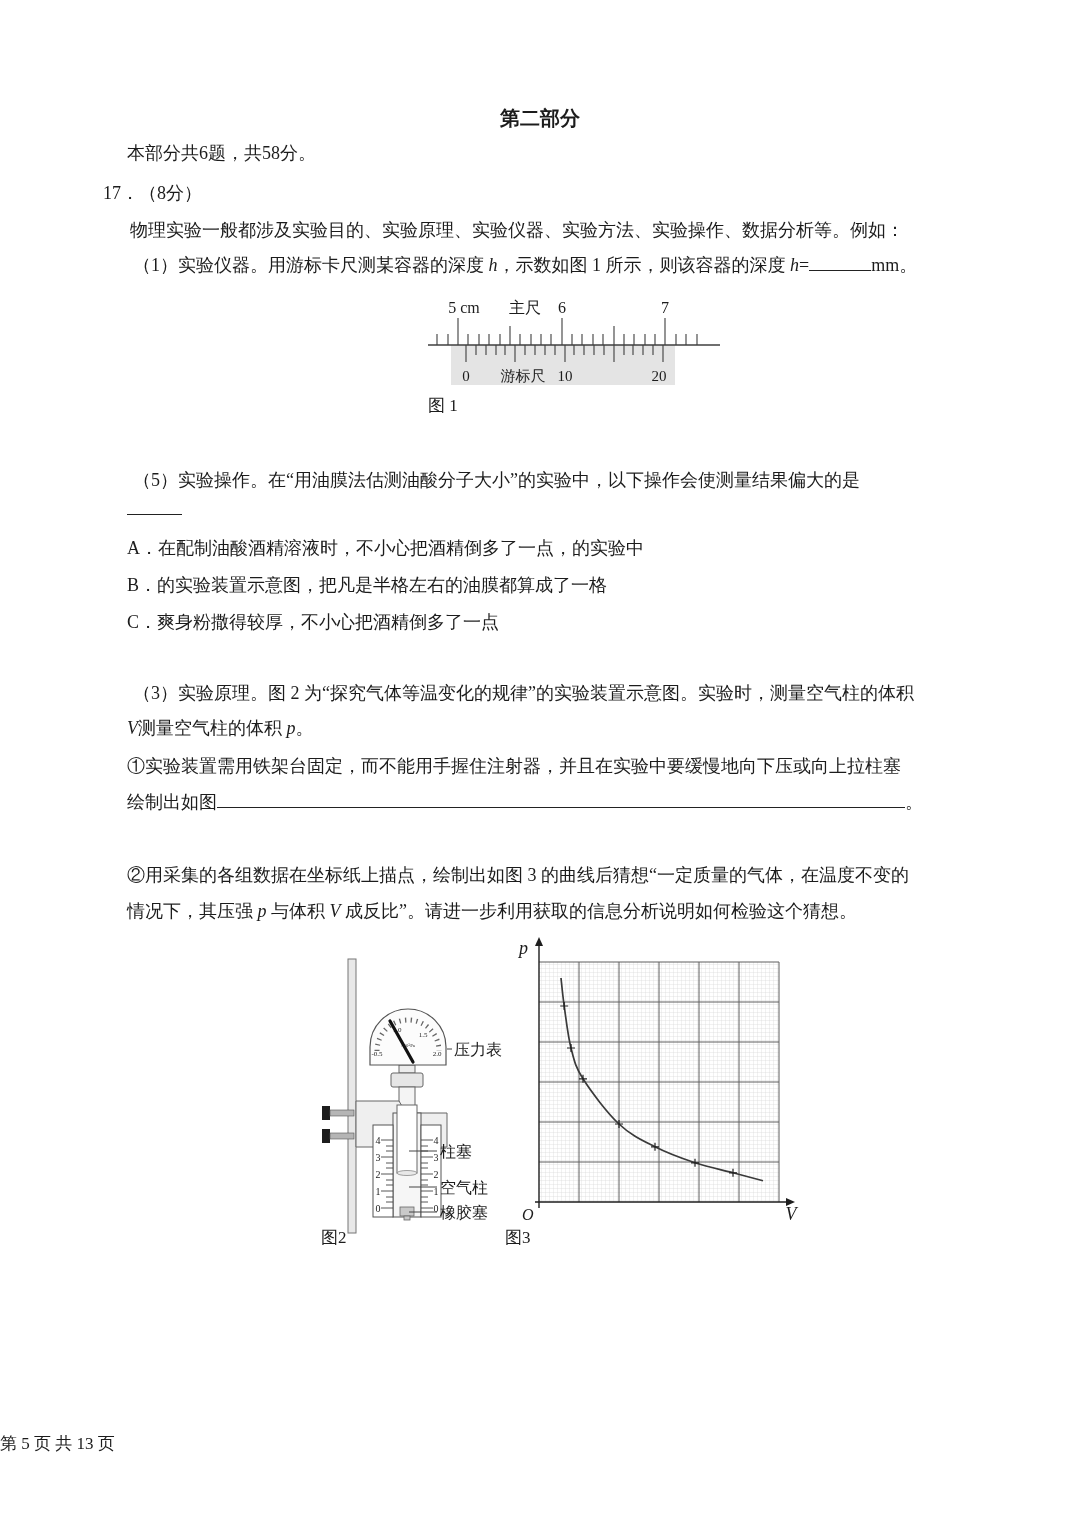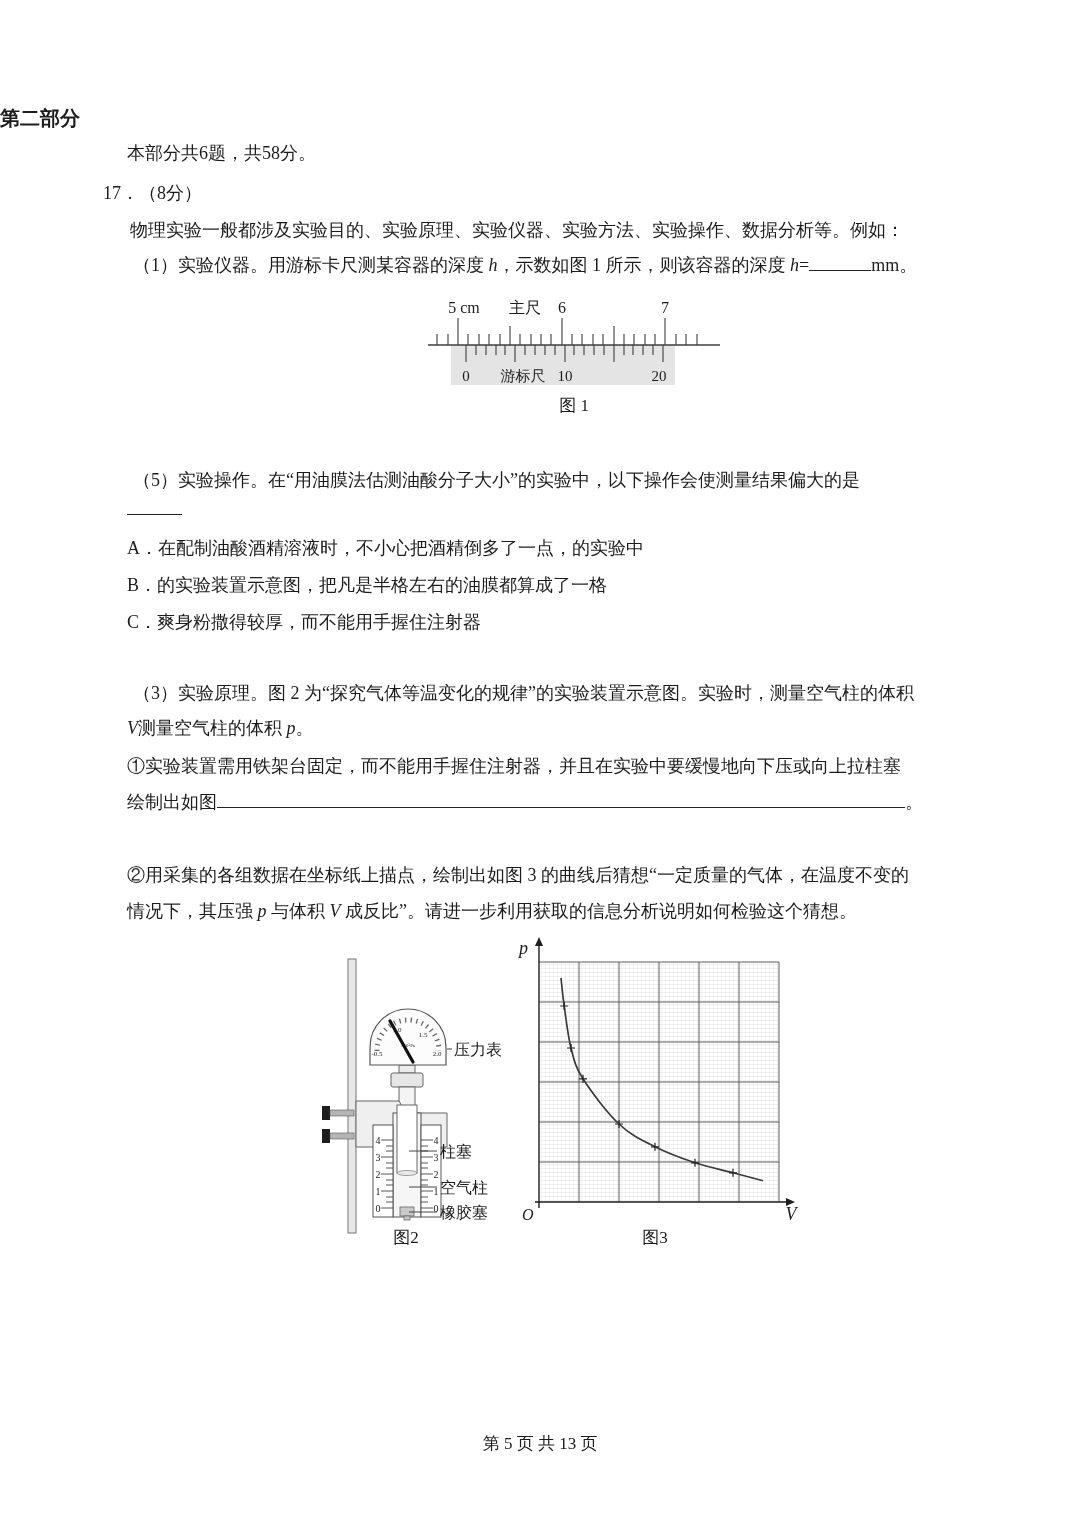--- a/index.html
+++ b/index.html
@@ -1,26 +1,26 @@
 <!DOCTYPE html>
 <html><head>
 <meta charset="utf-8">
 <style>
   *{margin:0;padding:0;box-sizing:border-box}
   html,body{background:#ffffff}
   body{position:relative;width:1080px;height:1528px;overflow:hidden;
        font-family:"Liberation Serif","DejaVu Serif",serif;color:#1c1c1c}
   .t{position:absolute;white-space:nowrap;font-size:18px;line-height:1.25}
-  .title{left:0;right:0;text-align:left;font-weight:700;font-size:20px}
+  .title{left:0;right:0;text-align:center;font-weight:700;font-size:20px}
   .ital{font-style:italic}
   .blank{display:inline-block;border-bottom:1.4px solid #222;height:17px;vertical-align:baseline}
-  .cap{position:absolute;font-size:17px;text-align:center;white-space:nowrap}
+  .cap{position:absolute;font-size:17px;white-space:nowrap}
   svg.fig{position:absolute;overflow:visible}
   svg text{font-family:"Liberation Serif","DejaVu Serif",serif;fill:#1c1c1c}
-  .footer{position:absolute;left:0;right:0;text-align:center;font-size:17px}
+  .footer{position:absolute;left:0;right:0;font-size:17px}
 </style>
 </head>
 <body>
 
 <div class="t title" style="top:106px">第二部分</div>
 
 <div class="t" style="left:127px;top:142px">本部分共6题，共58分。</div>
 
 <div class="t" style="left:103px;top:182px"><span>17．</span><span>（8分）</span></div>
 
@@ -41,21 +41,21 @@
   <text x="95" y="85" text-anchor="middle" font-size="15">游标尺</text>
   <text x="137" y="85" text-anchor="middle" font-size="15">10</text>
   <text x="231" y="85" text-anchor="middle" font-size="15">20</text>
 </svg>
 <div class="cap" style="left:428px;top:394px;width:292px">图 1</div>
 
 <div class="t" style="left:133px;top:469px">（5）实验操作。在“用油膜法估测油酸分子大小”的实验中，以下操作会使测量结果偏大的是</div>
 <div class="t" style="left:127px;top:498px"><span class="blank" style="width:55px"></span></div>
 <div class="t" style="left:127px;top:537px"><span>A．</span><span>在配制油酸酒精溶液时，不小心把酒精倒多了一点，的实验中</span></div>
 <div class="t" style="left:127px;top:574px"><span>B．</span><span>的实验装置示意图，把凡是半格左右的油膜都算成了一格</span></div>
-<div class="t" style="left:127px;top:611px"><span>C．</span><span>爽身粉撒得较厚，而不能用手握住注射器</span></div>
+<div class="t" style="left:127px;top:611px"><span>C．</span><span>爽身粉撒得较厚，不小心把酒精倒多了一点</span></div>
 
 <div class="t" style="left:133px;top:682px">（3）实验原理。图 2 为“探究气体等温变化的规律”的实验装置示意图。实验时，测量空气柱的体积</div>
 <div class="t" style="left:127px;top:717px"><span class="ital">V</span><span>测量空气柱的体积 </span><span class="ital">p</span><span>。</span></div>
 <div class="t" style="left:127px;top:755px">①实验装置需用铁架台固定，而不能用手握住注射器，并且在实验中要缓慢地向下压或向上拉柱塞</div>
 <div class="t" style="left:127px;top:791px"><span>绘制出如图</span><span class="blank" style="width:688px"></span><span>。</span></div>
 <div class="t" style="left:127px;top:864px">②用采集的各组数据在坐标纸上描点，绘制出如图 3 的曲线后猜想“一定质量的气体，在温度不变的</div>
 <div class="t" style="left:127px;top:900px"><span>情况下，其压强 </span><span class="ital">p</span><span> 与体积 </span><span class="ital">V</span><span> 成反比”。请进一步利用获取的信息分析说明如何检验这个猜想。</span></div>
 
 <svg class="fig" style="left:321px;top:955px" width="250" height="290" viewBox="0 0 250 290">
   <rect x="27" y="4" width="8" height="274" fill="#e8e8e8" stroke="#777" stroke-width="1"></rect>

